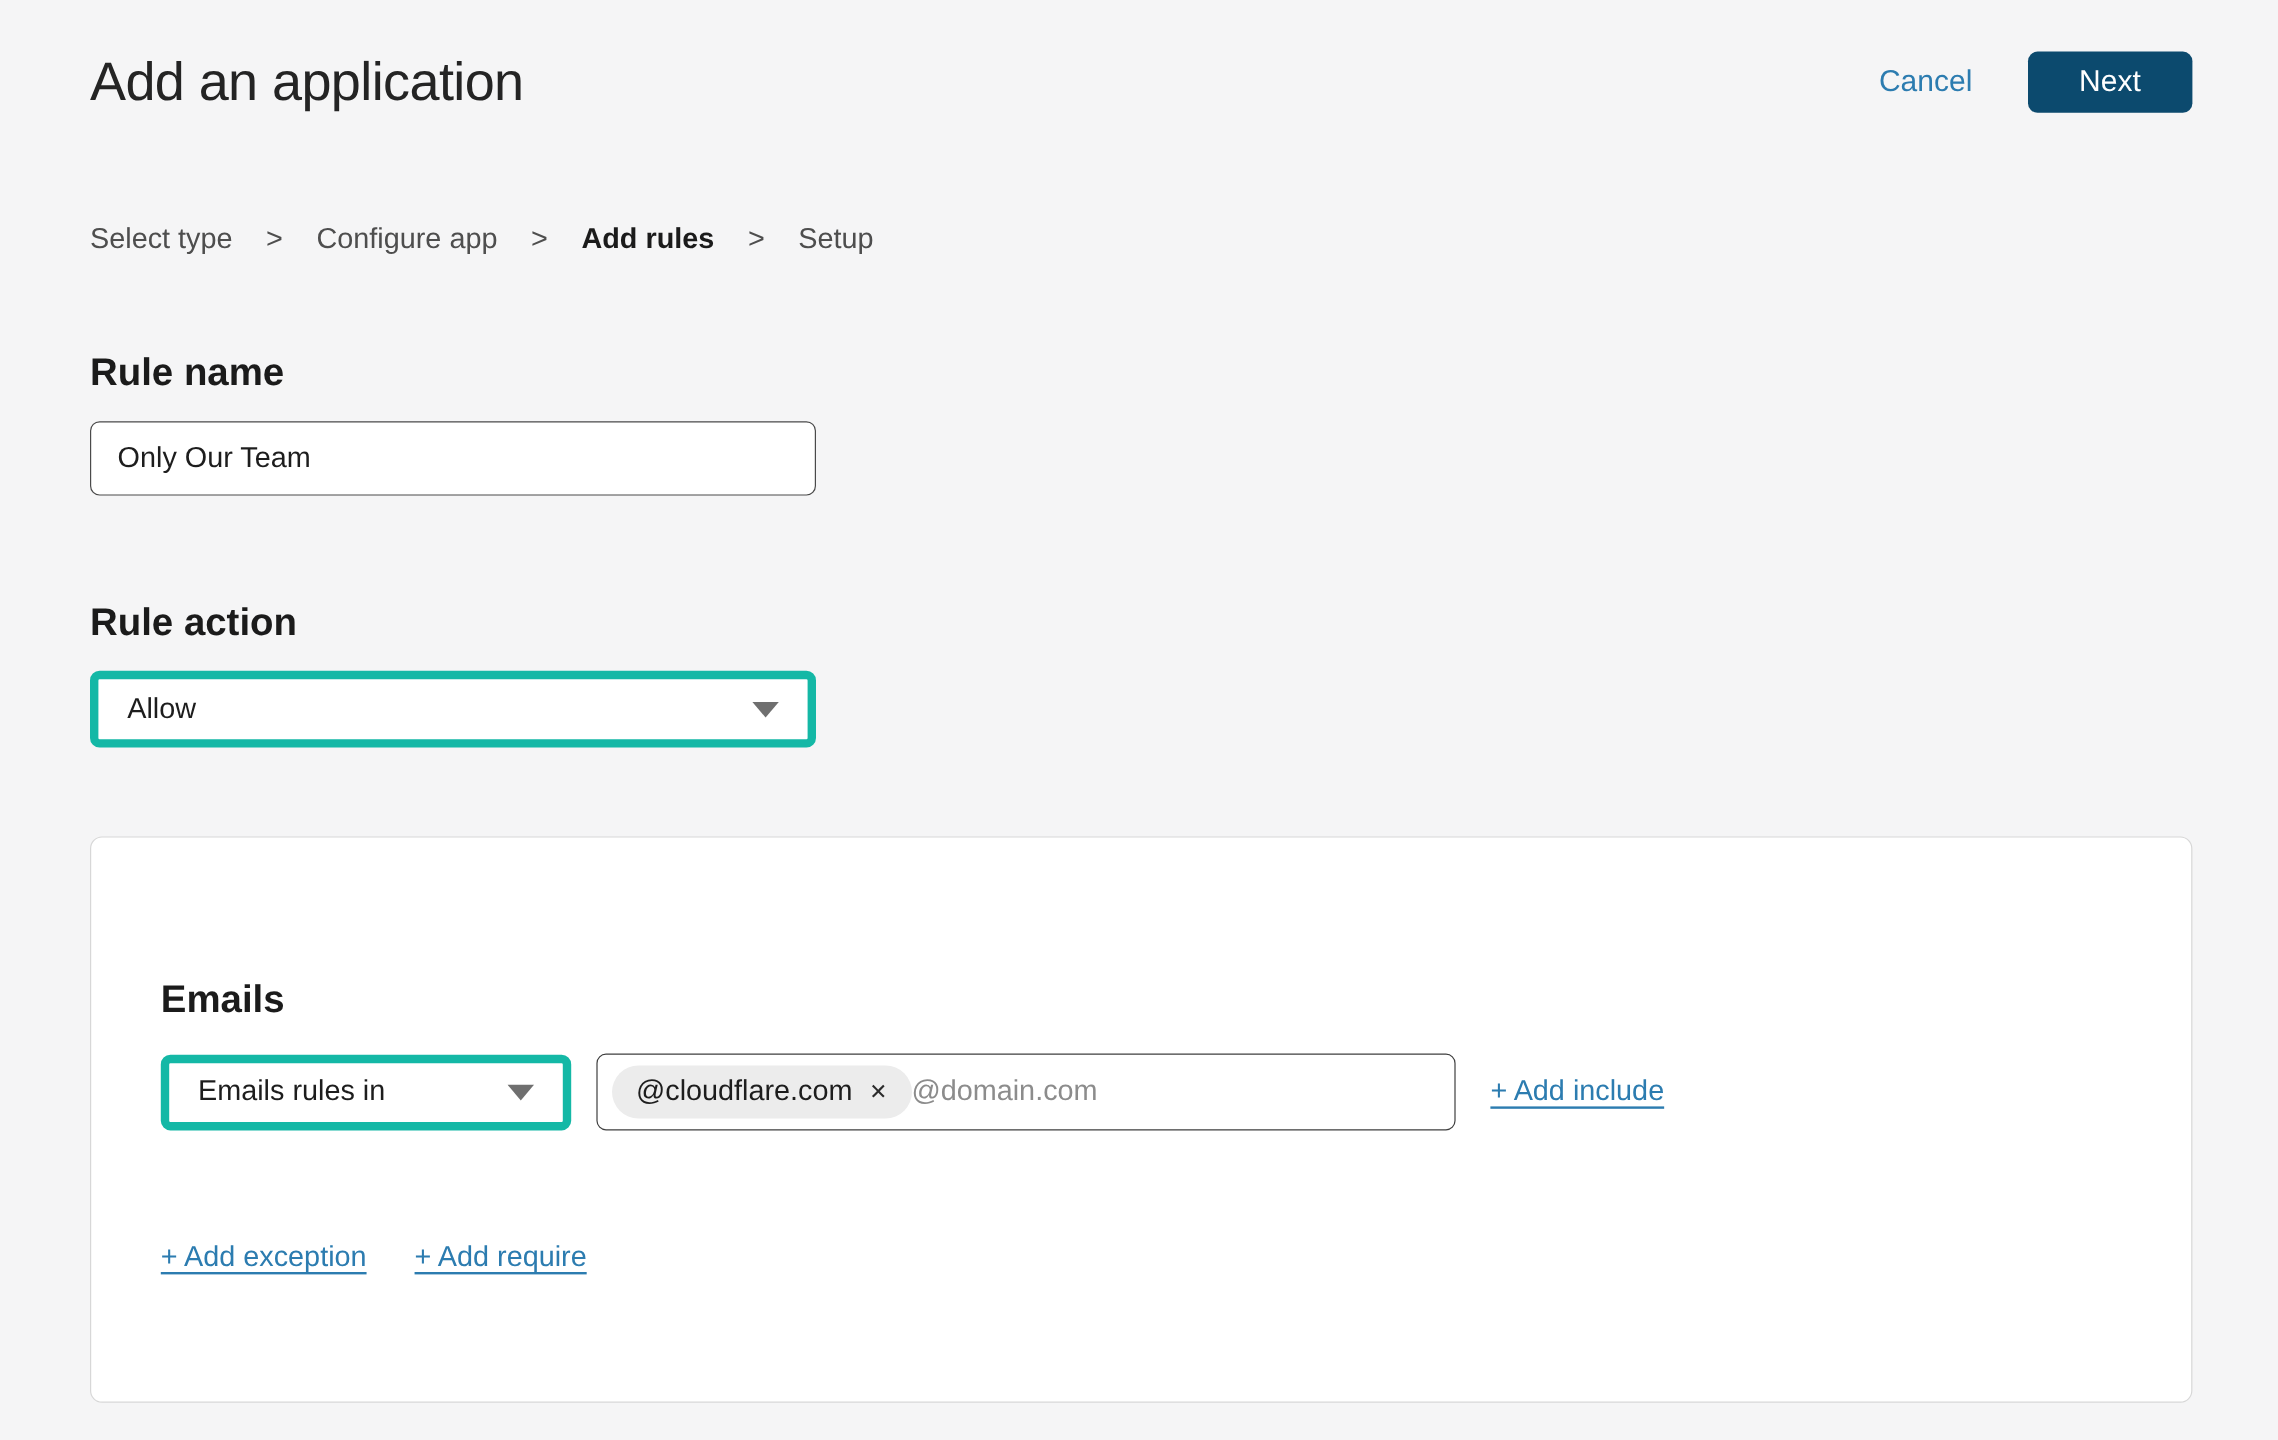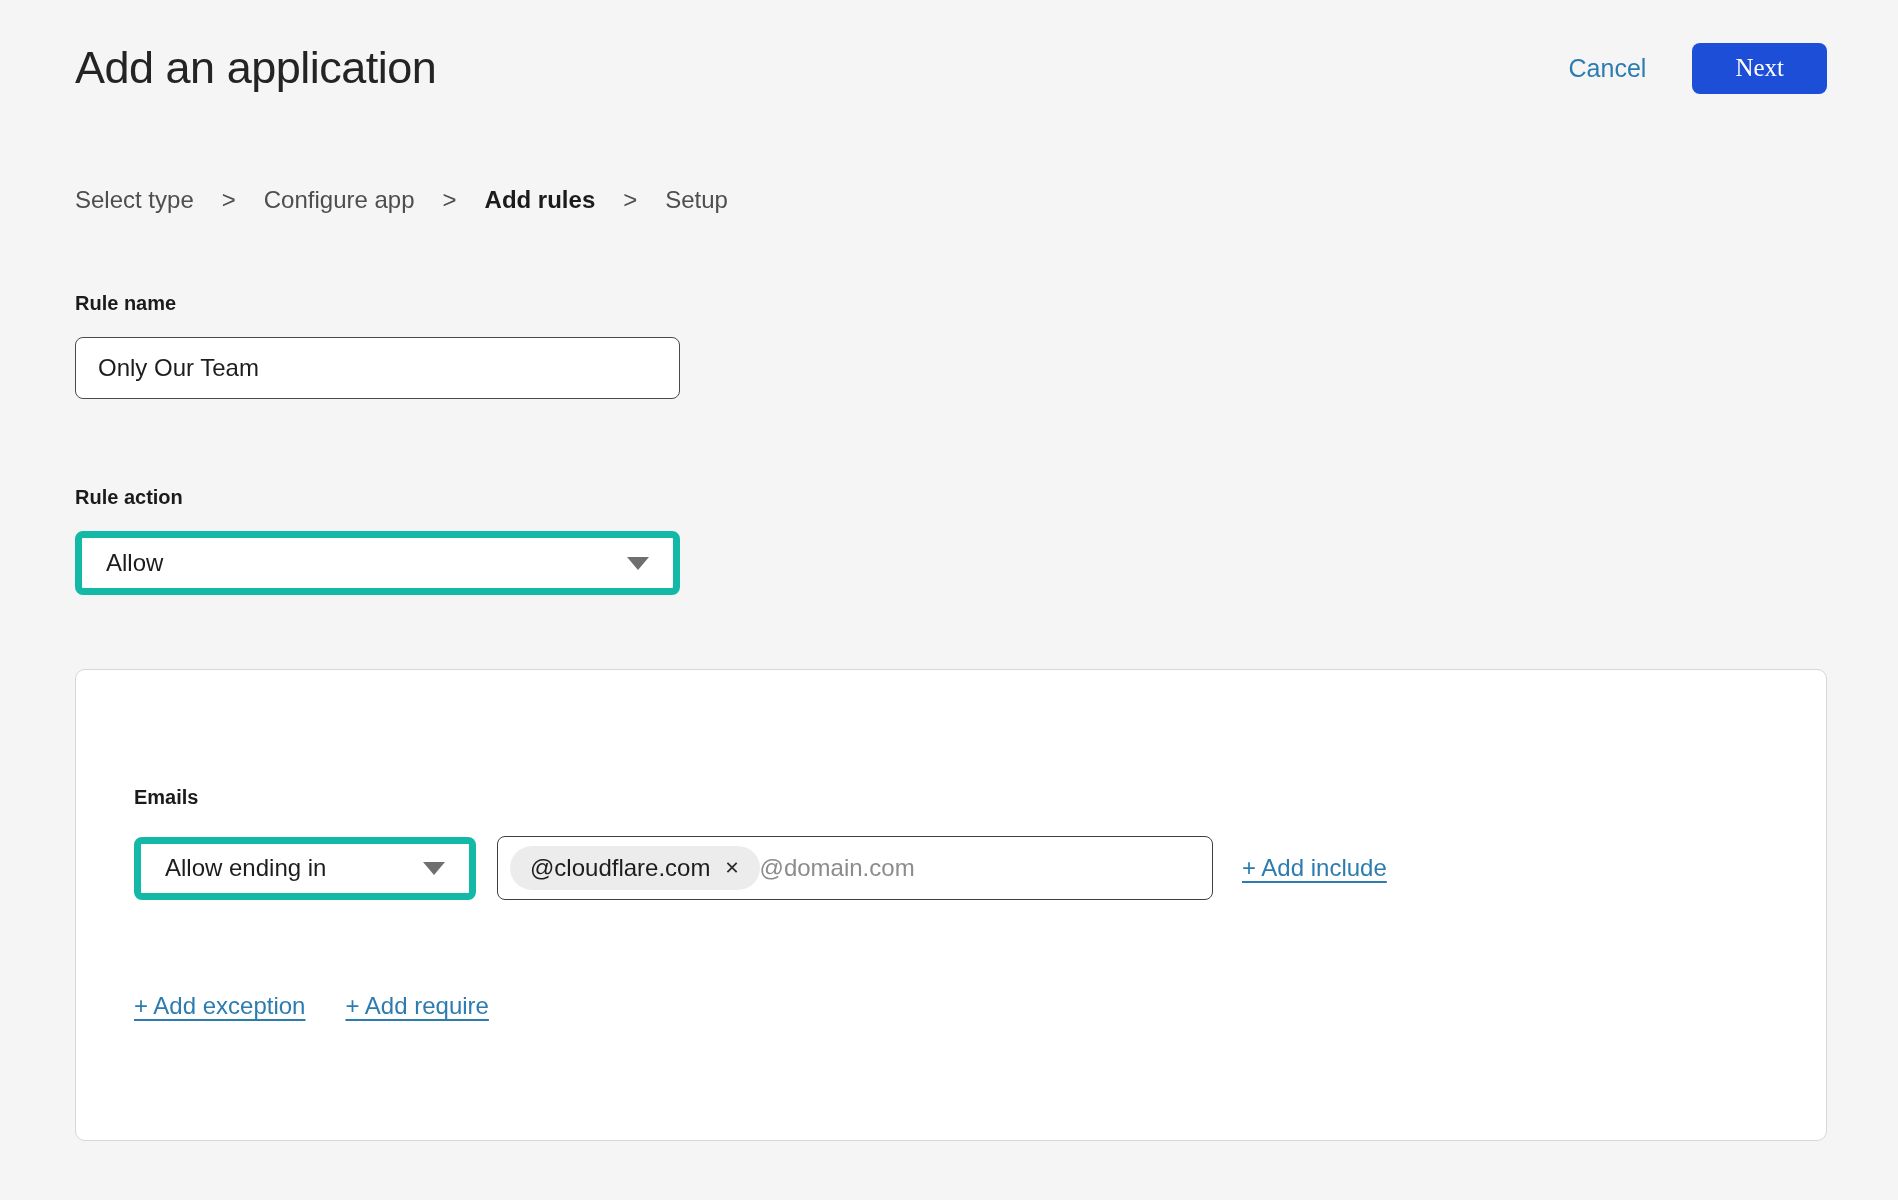--- a/index.html
+++ b/index.html
@@ -34,24 +34,24 @@
     align-items: center;
     gap: 46px;
   }
   .cancel-link {
     font-size: 25px;
     color: #2c7cb0;
     text-decoration: none;
     cursor: pointer;
   }
   .next-button {
-    background: #1d4ed8;
+    background: #0c4a6e;
     color: #ffffff;
     font-size: 25px;
-    font-family: Liberation Serif, serif;
+    font-family: Liberation Sans, sans-serif;
     border: none;
     border-radius: 8px;
     height: 51px;
     padding: 0 43px;
     cursor: pointer;
   }
 
   
   .breadcrumb {
     margin-top: 92px;
@@ -65,21 +65,21 @@
     font-weight: 700;
     color: #1b1b1b;
   }
   .breadcrumb .separator {
     margin: 0 28px;
     color: #4e4e4e;
   }
 
   
   .field-label {
-    font-size: 20px;
+    font-size: 32px;
     font-weight: 700;
     color: #1b1b1b;
   }
   .field-rule-name { margin-top: 78px; }
   .field-rule-action { margin-top: 87px; }
 
   .text-input {
     display: block;
     margin-top: 22px;
     width: 605px;
@@ -235,21 +235,21 @@
       <span class="caret-down"></span>
     </div>
   </div>
 
   <div class="rule-card">
 
     <div class="field-label include-label">Emails</div>
 
     <div class="include-row">
       <div class="select include-select">
-        <span>Allow ending in</span>
+        <span>Emails rules in</span>
         <span class="caret-down"></span>
       </div>
 
       <div class="chip-input">
         <span class="chip">
           <span>@cloudflare.com</span>
           <span class="chip-remove">✕</span>
         </span>
         <input type="text" placeholder="@domain.com" style="">
       </div>

